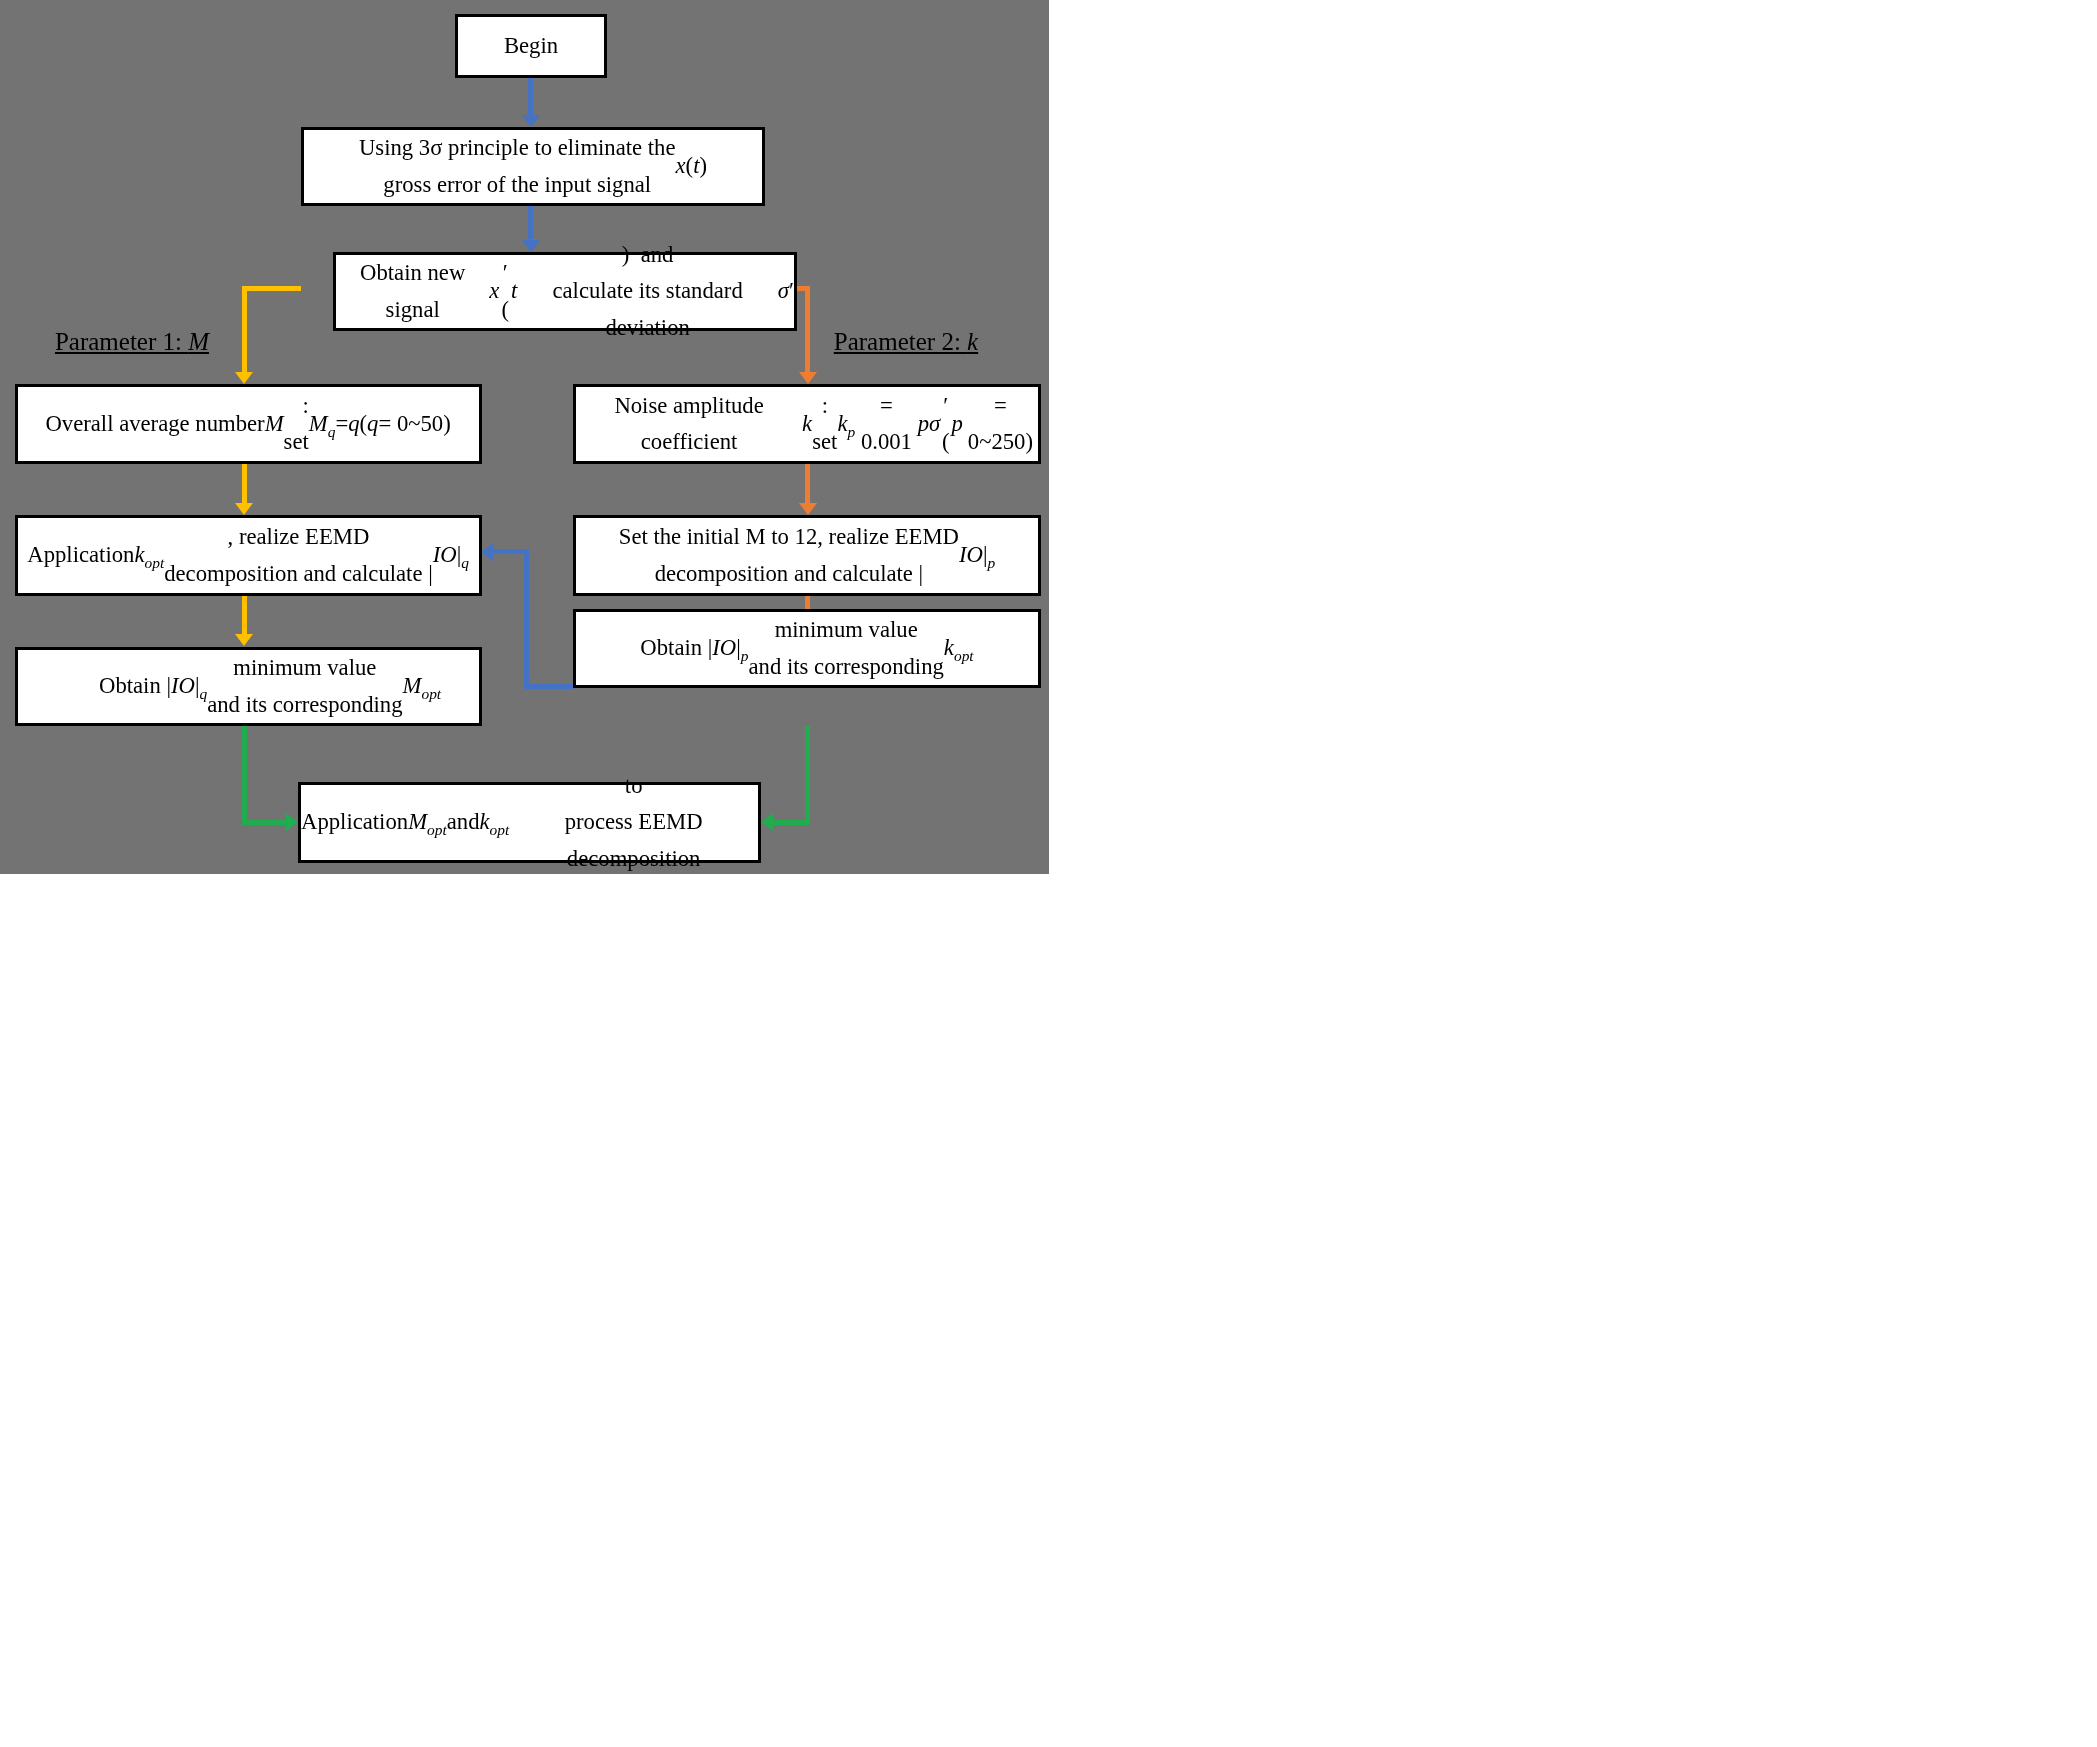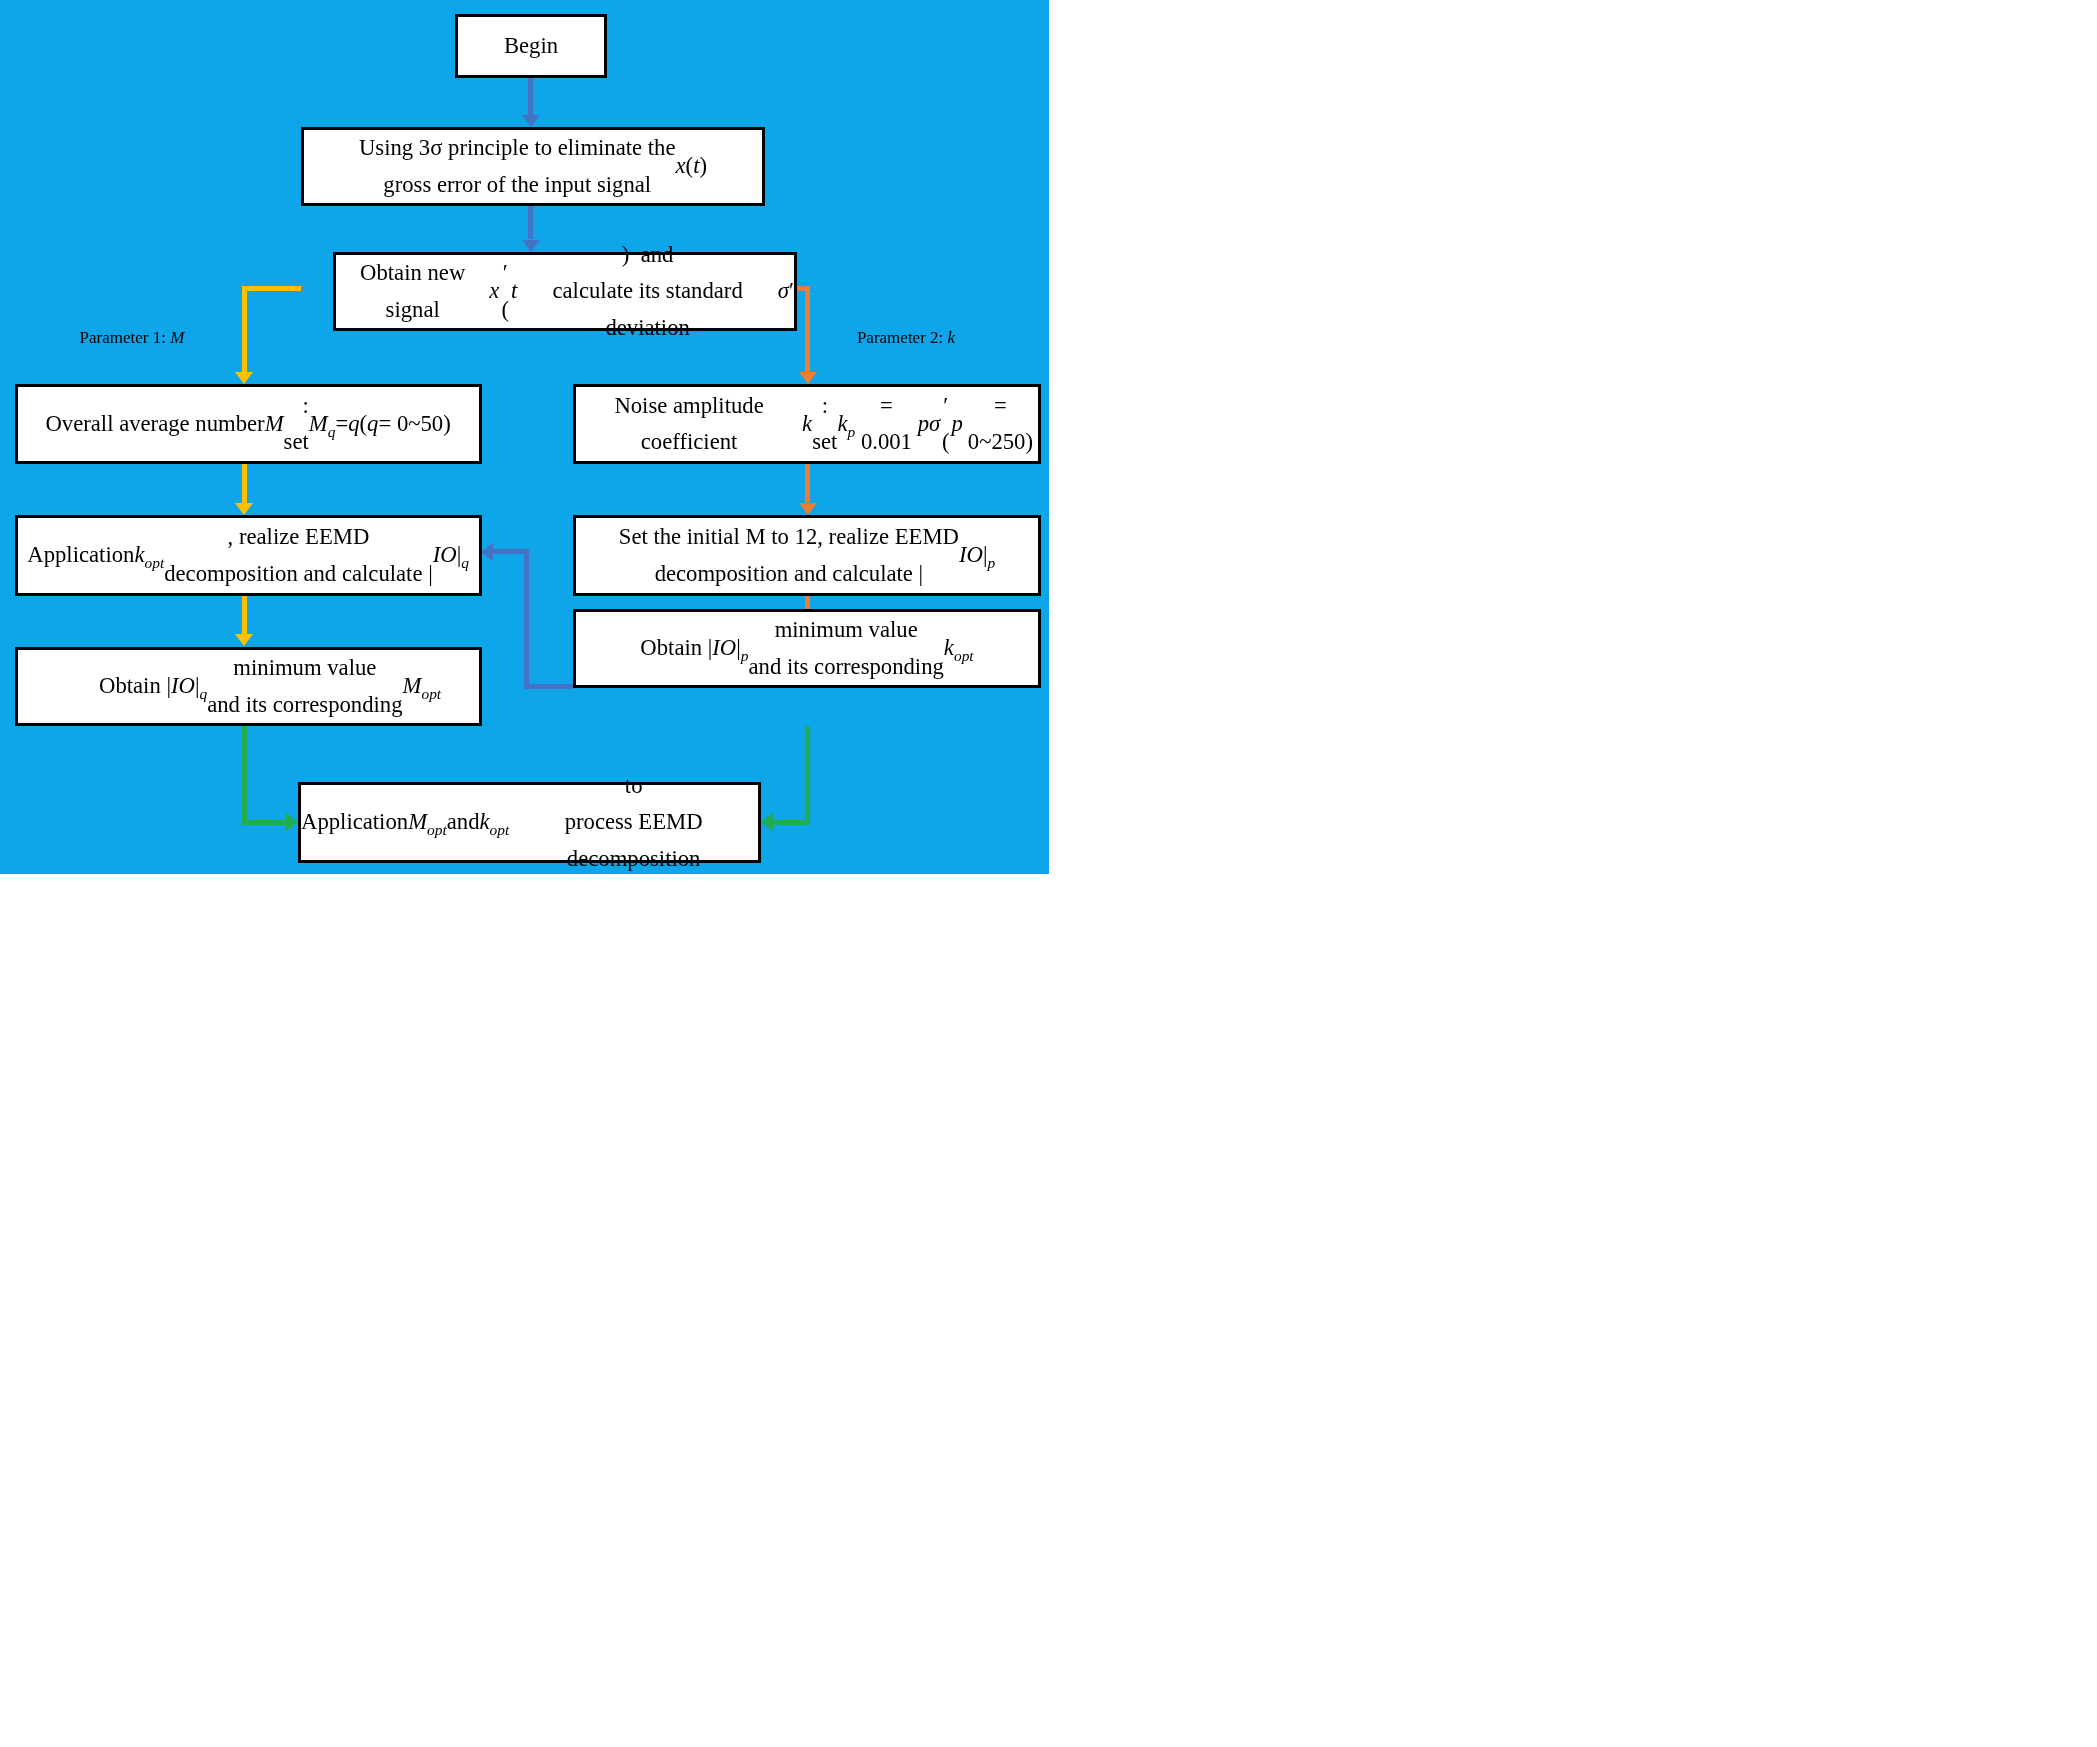--- a/index.html
+++ b/index.html
@@ -1,42 +1,43 @@
 <!DOCTYPE html>
 <html style="--blue: #4472C4; --gold: #FFC000; --orange: #ED7D31; --green: #22AC50; --box_border: #000000; --background: #FFFFFF;font-size:13px"><head>
 <meta charset="utf-8">
 <style>
   html, body { margin: 0; padding: 0; background: #ffffff; }
   .canvas {
     position: relative;
     width: 1049px;
     height: 874px;
-    background: #0ea5e9;
+    background: #737373;
     font-family: "Liberation Serif", "DejaVu Serif", serif;
     color: #000;
   }
   .box {
     position: absolute;
     box-sizing: border-box;
     border: 3.2px solid #000;
     background: #fff;
     display: flex;
     align-items: center;
     justify-content: center;
     text-align: center;
     font-size: 22.7px;
     line-height: 1.6;
     z-index: 2;
   }
   .box sub { font-size: 68%; line-height: 0; }
   .flabel {
     position: absolute;
-    font-size: 17px;
+    font-size: 25px;
     white-space: nowrap;
     z-index: 2;
+    text-decoration: underline;
   }
   .seg { position: absolute; z-index: 1; }
   .c-blue   { background: var(--blue); }
   .c-gold   { background: var(--gold); }
   .c-orange { background: var(--orange); }
   .c-green  { background: var(--green); }
   .head { position: absolute; width: 0; height: 0; z-index: 1; }
   .head.down  { border-left: 9px solid transparent; border-right: 9px solid transparent; border-top: 12px solid var(--c); }
   .head.left  { border-top: 9px solid transparent; border-bottom: 9px solid transparent; border-right: 12px solid var(--c); }
   .head.right { border-top: 9px solid transparent; border-bottom: 9px solid transparent; border-left: 12px solid var(--c); }

